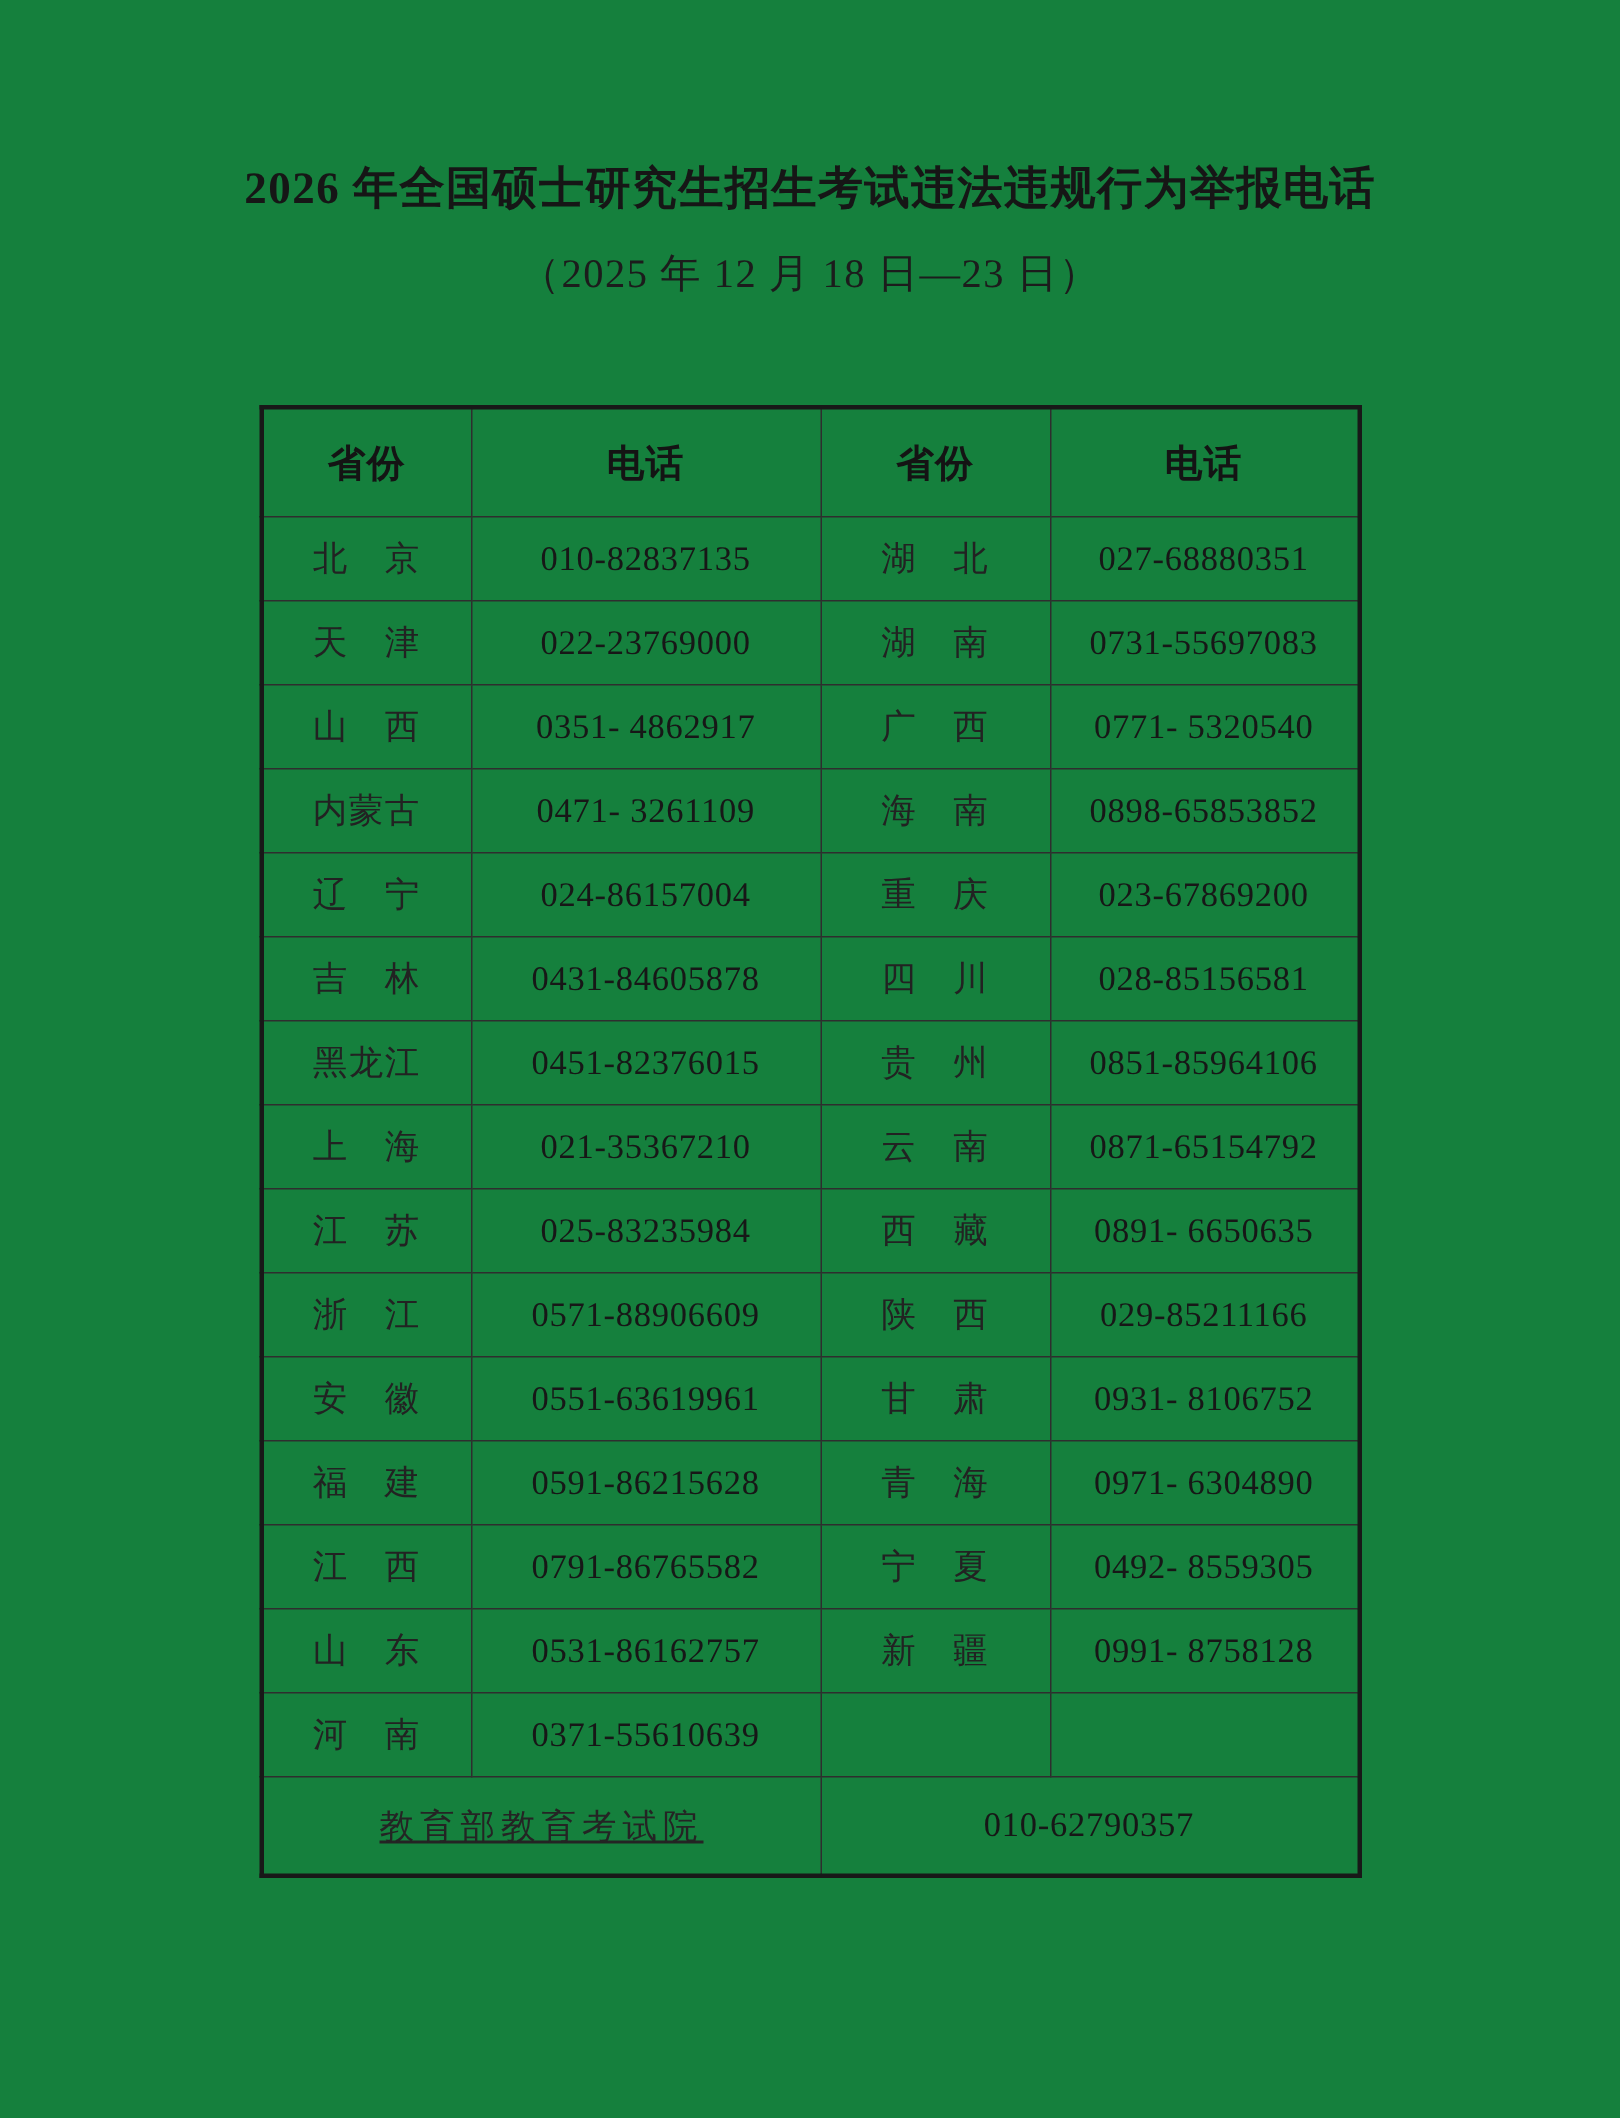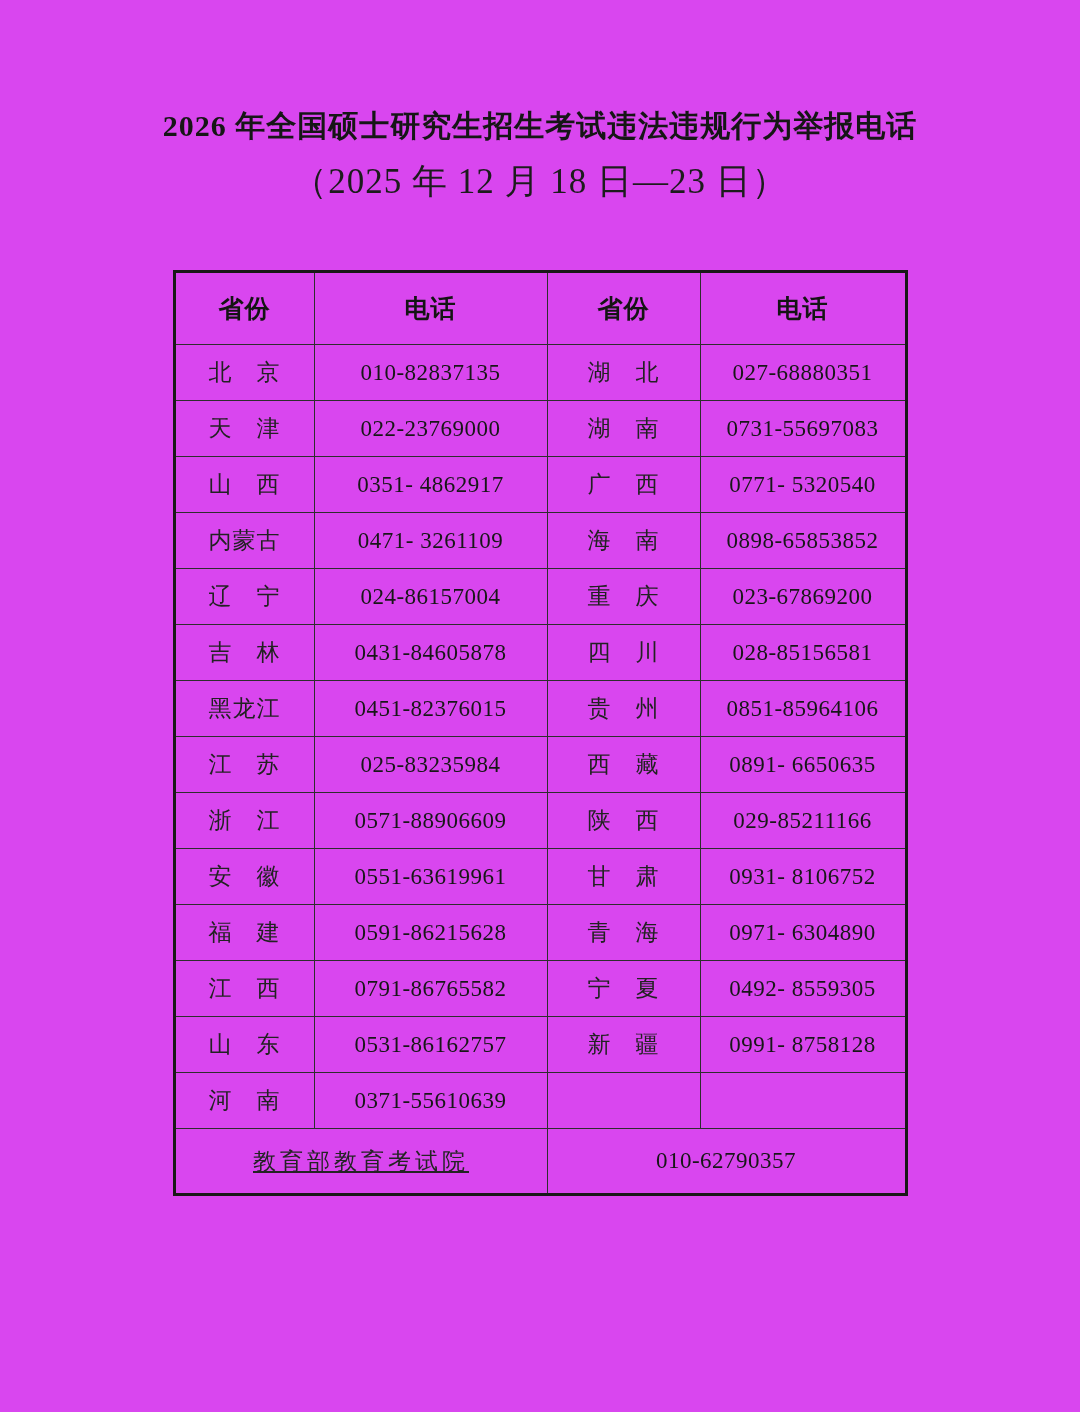--- a/index.html
+++ b/index.html
@@ -4,41 +4,41 @@
 <style>
   html, body {
     margin: 0;
     padding: 0;
     background: #ffffff;
   }
   .page {
     position: relative;
     width: 1080px;
     height: 1412px;
-    background: #d946ef;
+    background: #15803d;
     color: #1b1b1b;
     font-family: "Liberation Serif", "DejaVu Serif", serif;
     overflow: hidden;
   }
   .doc {
     padding-top: 106px;
   }
   .title {
     margin: 0;
     text-align: center;
     font-size: 30px;
     line-height: 40px;
     font-weight: 700;
     letter-spacing: 1px;
     color: #161616;
   }
   .subtitle {
     margin: 18px 0 0 0;
     text-align: center;
-    font-size: 35px;
+    font-size: 27px;
     line-height: 36px;
     font-weight: 400;
     letter-spacing: 1px;
     color: #1c1c1c;
   }
   table.phones {
     margin: 70px auto 0 auto;
     width: 732px;
     table-layout: fixed;
     border-collapse: collapse;
@@ -155,20 +155,26 @@
           <td class="province">四　川</td>
           <td class="phone">028-85156581</td>
         </tr>
         <tr>
           <td class="province">黑龙江</td>
           <td class="phone">0451-82376015</td>
           <td class="province">贵　州</td>
           <td class="phone">0851-85964106</td>
         </tr>
         <tr>
+          <td class="province">上　海</td>
+          <td class="phone">021-35367210</td>
+          <td class="province">云　南</td>
+          <td class="phone">0871-65154792</td>
+        </tr>
+        <tr>
           <td class="province">江　苏</td>
           <td class="phone">025-83235984</td>
           <td class="province">西　藏</td>
           <td class="phone">0891- 6650635</td>
         </tr>
         <tr>
           <td class="province">浙　江</td>
           <td class="phone">0571-88906609</td>
           <td class="province">陕　西</td>
           <td class="phone">029-85211166</td>

